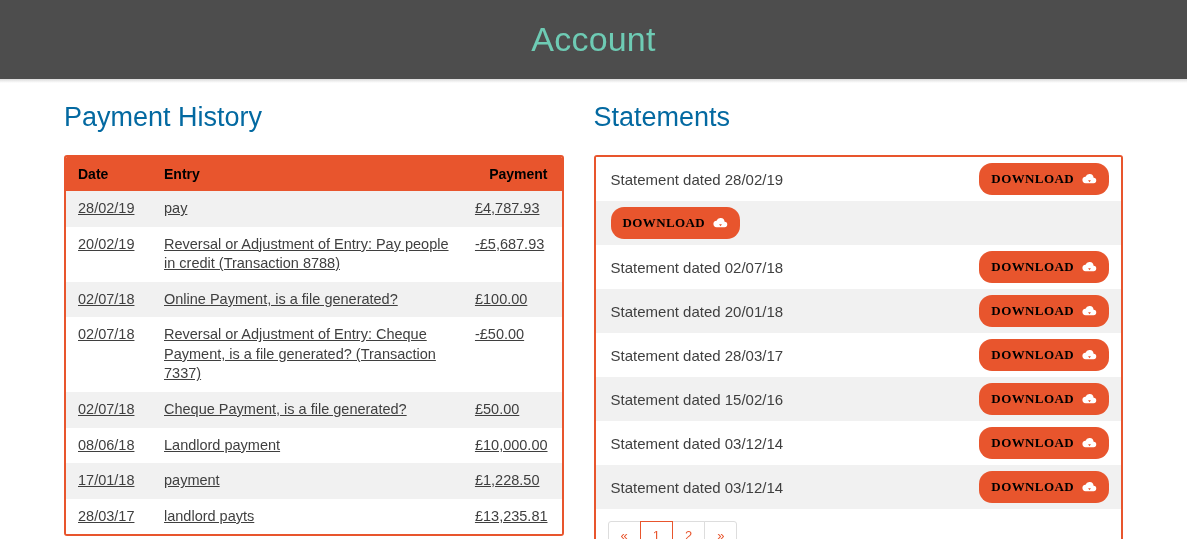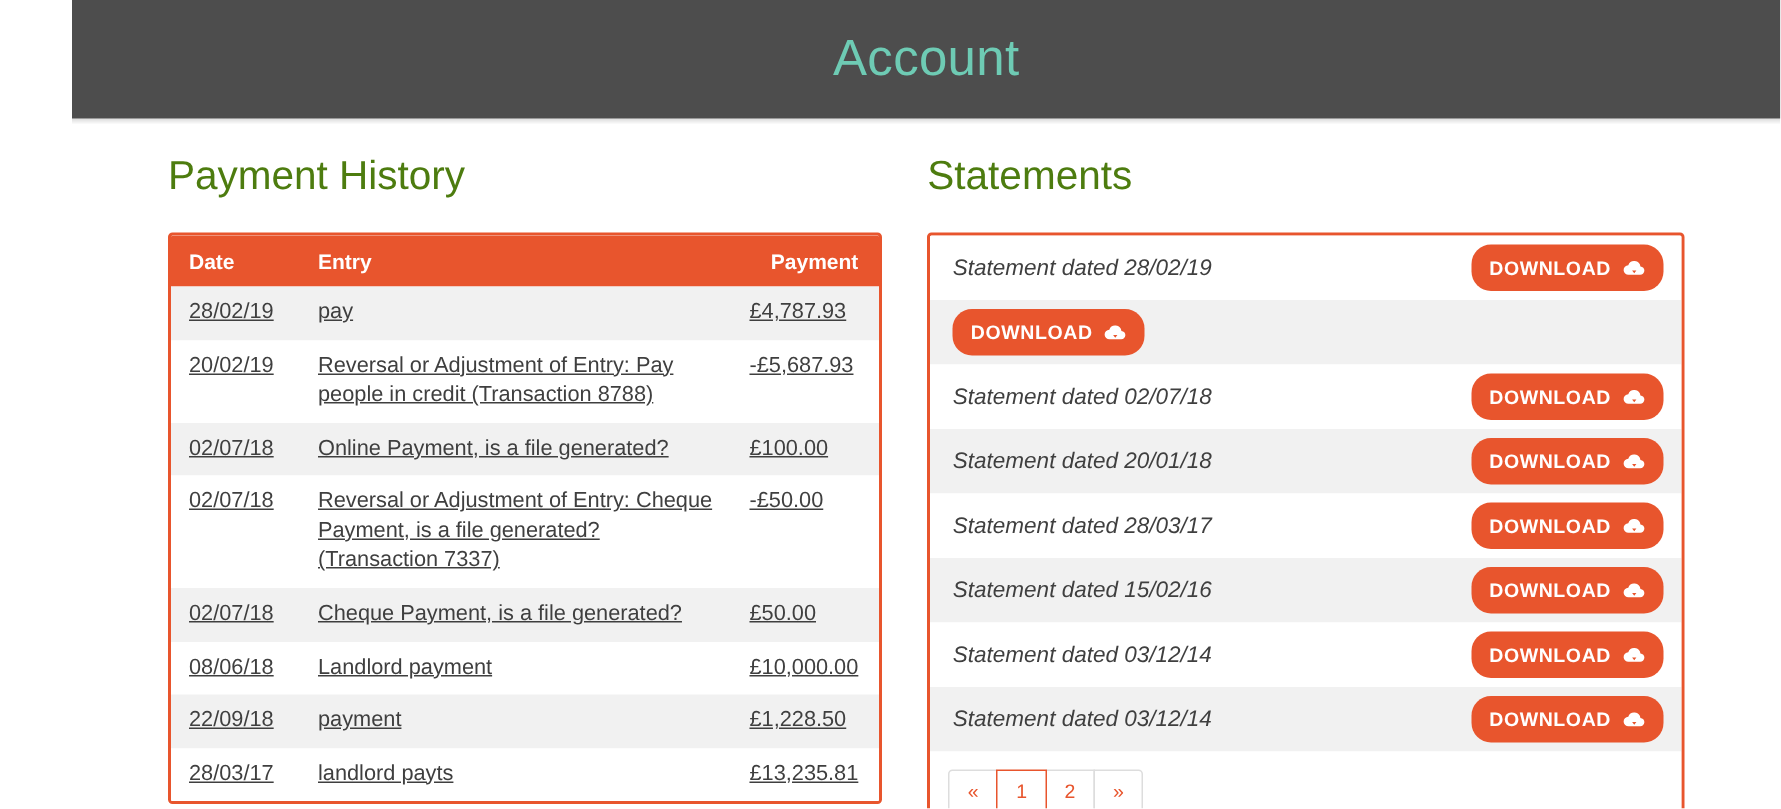--- a/index.html
+++ b/index.html
@@ -11,21 +11,20 @@
     background: #ffffff;
     font-family: "Liberation Sans", sans-serif;
   }
 
   .page {
     position: relative;
     width: 1187px;
     height: 539px;
     overflow: hidden;
     background: #ffffff;
-    padding-left: 48px;
   }
 
   
   .header {
     height: 79px;
     background: #4d4d4d;
     display: flex;
     align-items: center;
     justify-content: center;
   }
@@ -44,40 +43,40 @@
   .content {
     display: flex;
     padding: 0 64px;
     gap: 30px;
   }
   .col-left { width: 500px; }
   .col-right { width: 530px; }
 
   .section-title {
     font-size: 27px;
-    color: #4d7c0f;
+    color: #0369a1;
     font-weight: 400;
     margin: 19px 0 22px 0;
   }
 
   
   .table-wrap {
     border: 2px solid #e8552d;
     border-radius: 3px;
     overflow: hidden;
   }
   table.payments {
     width: 100%;
     border-collapse: collapse;
     font-size: 14.5px;
     color: #3f3f3f;
   }
   table.payments thead th {
     background: #e8552d;
-    color: #ffffff;
+    color: #000000;
     font-size: 14px;
     font-weight: bold;
     text-align: left;
     padding: 9px 12px;
   }
   table.payments thead th.amt { text-align: right; padding-right: 14px; }
   table.payments tbody td {
     padding: 8px 12px;
     vertical-align: top;
     line-height: 1.35;
@@ -100,37 +99,37 @@
     align-items: center;
     justify-content: space-between;
     padding: 6px 12px 6px 15px;
     min-height: 39px;
   }
   .stmt-row:nth-child(odd) { background: #ffffff; }
   .stmt-row:nth-child(even) { background: #f1f1f1; }
   .stmt-label {
     font-size: 15px;
     color: #3f3f3f;
-    font-style: italic;
   }
   .dl-btn {
     background: #e8552d;
-    color: #ffffff;
+    color: #000000;
     border: none;
     border-radius: 13px;
     font-size: 13px;
     font-weight: bold;
     letter-spacing: 0.4px;
     padding: 8px 12px;
     display: inline-flex;
     align-items: center;
     gap: 8px;
     cursor: pointer;
     min-width: 116px;
     justify-content: center;
+    font-family: Liberation Serif, serif;
   }
   .cloud-icon { display: inline-flex; align-items: center; }
 
   
   .pagination {
     display: flex;
     padding: 12px 12px 14px 12px;
     background: #ffffff;
   }
   .pg {
@@ -203,21 +202,21 @@
               <td class="date">02/07/18</td>
               <td>Cheque Payment, is a file generated?</td>
               <td class="amt">£50.00</td>
             </tr>
             <tr>
               <td class="date">08/06/18</td>
               <td>Landlord payment</td>
               <td class="amt">£10,000.00</td>
             </tr>
             <tr>
-              <td class="date">22/09/18</td>
+              <td class="date">17/01/18</td>
               <td>payment</td>
               <td class="amt">£1,228.50</td>
             </tr>
             <tr>
               <td class="date">28/03/17</td>
               <td>landlord payts</td>
               <td class="amt">£13,235.81</td>
             </tr>
           </tbody>
         </table>

